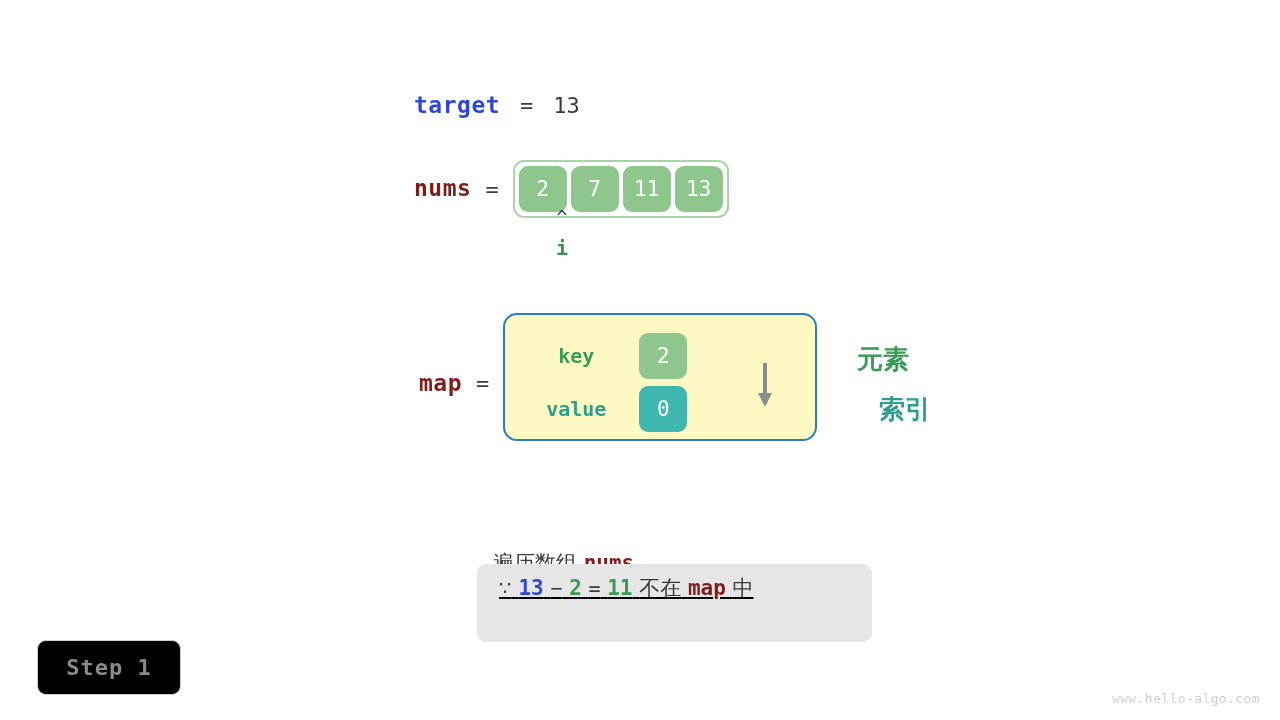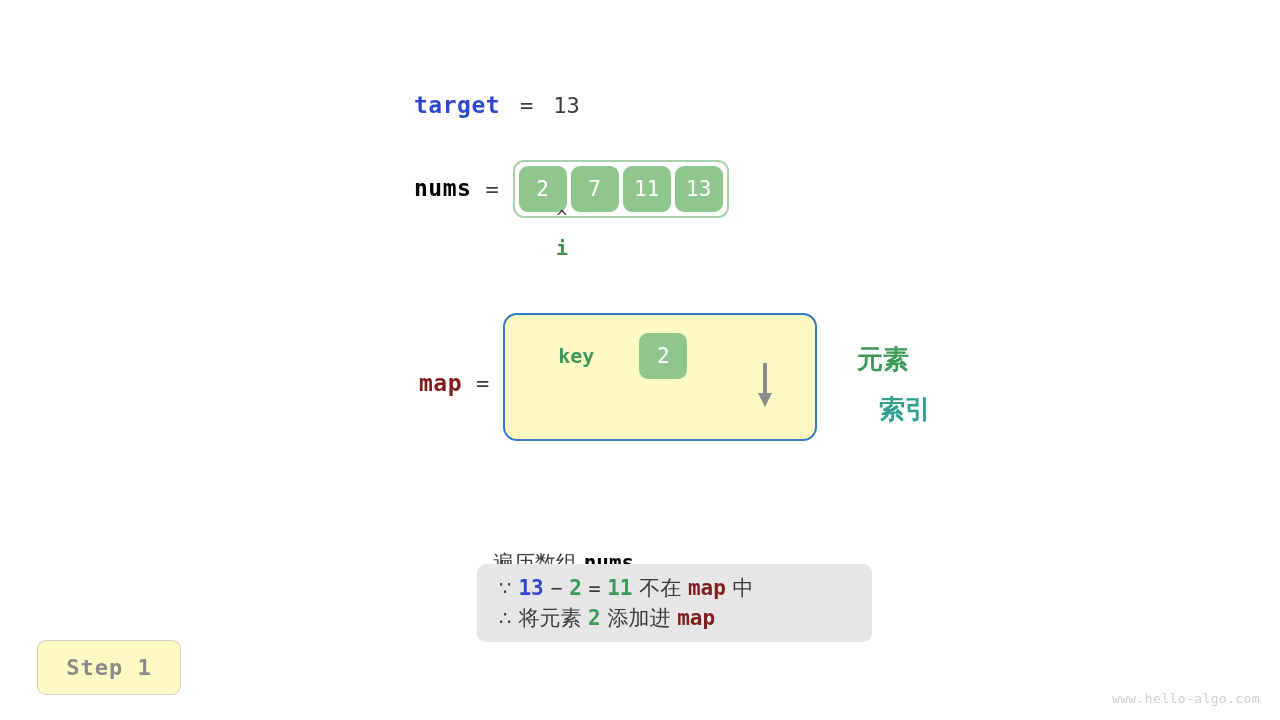--- a/index.html
+++ b/index.html
@@ -26,21 +26,21 @@
     white-space: nowrap;
   }
   .var-name {
     font-family: "DejaVu Sans Mono", monospace;
     font-size: 23px;
     font-weight: 700;
     letter-spacing: 0.5px;
   }
   .c-blue-dark { color: #2e47d0; }
   .c-blue      { color: #7f1d1d; }
-  .c-green     { color: #000000; }
+  .c-green     { color: #7f1d1d; }
   .c-green2    { color: #3b9a58; }
   .c-teal      { color: #2f9e8f; }
   .eq {
     font-family: "DejaVu Sans Mono", monospace;
     font-size: 22px;
     color: #3b3b3b;
     font-weight: 400;
   }
   .plain-num {
     font-family: "DejaVu Sans Mono", monospace;
@@ -200,20 +200,21 @@
   #reason-box {
     position: absolute;
     left: 477px;
     top: 564px;
     width: 395px;
     height: 78px;
     background: #e6e6e6;
     border-radius: 9px;
     box-sizing: border-box;
     padding: 9px 22px;
+    text-decoration: underline;
   }
   .reason-line {
     font-size: 21px;
     color: #3b3b3b;
     line-height: 30px;
     white-space: nowrap;
   }
   .reason-line .tok {
     font-family: "DejaVu Sans Mono", monospace;
     font-weight: 700;
@@ -231,21 +232,21 @@
 
   
   #step-badge {
     position: absolute;
     left: 37px;
     top: 640px;
     width: 142px;
     height: 53px;
     border: 1px solid #cfcfcf;
     border-radius: 9px;
-    background: #fef9c3;
+    background: #000000;
     display: flex;
     align-items: center;
     justify-content: center;
     font-family: "DejaVu Sans Mono", monospace;
     font-size: 22px;
     font-weight: 700;
     color: #8a8a8a;
     letter-spacing: 1px;
   }
 
@@ -289,20 +290,24 @@
 <div id="map-row">
   <div id="map-label-grp">
     <span class="var-name c-blue">map</span>
     <span class="eq">=</span>
   </div>
 
   <div class="map-box">
     <div class="map-rowline r1">
       <span class="kv-label c-green2">key</span>
       <span class="kv-cell key">2</span>
+    </div>
+    <div class="map-rowline r2">
+      <span class="kv-label c-teal">value</span>
+      <span class="kv-cell value">0</span>
     </div>
 
     <svg id="kv-arrow" viewBox="0 0 20 44">
       <line x1="10" y1="0" x2="10" y2="34" stroke="#8c8c8c" stroke-width="4"></line>
       <polygon points="10,44 3,30 17,30" fill="#8c8c8c"></polygon>
     </svg>
   </div>
 </div>
 
 <span id="side-note-0" class="side-note c-green2">元素</span>
@@ -319,24 +324,17 @@
     <span class="sym">∵</span>
     <span class="tok c-blue-dark">13</span>
     <span class="op">−</span>
     <span class="tok c-green2">2</span>
     <span class="op">=</span>
     <span class="tok c-green2">11</span>
     <span>不在</span>
     <span class="tok c-blue">map</span>
     <span>中</span>
   </div>
-  <div class="reason-line">
-    <span class="sym">∴</span>
-    <span>将元素</span>
-    <span class="tok c-green2">2</span>
-    <span>添加进</span>
-    <span class="tok c-blue">map</span>
-  </div>
 </div>
 
 <div id="step-badge">Step 1</div>
 
 <div id="watermark">www.hello-algo.com</div>
 
 </body></html>

